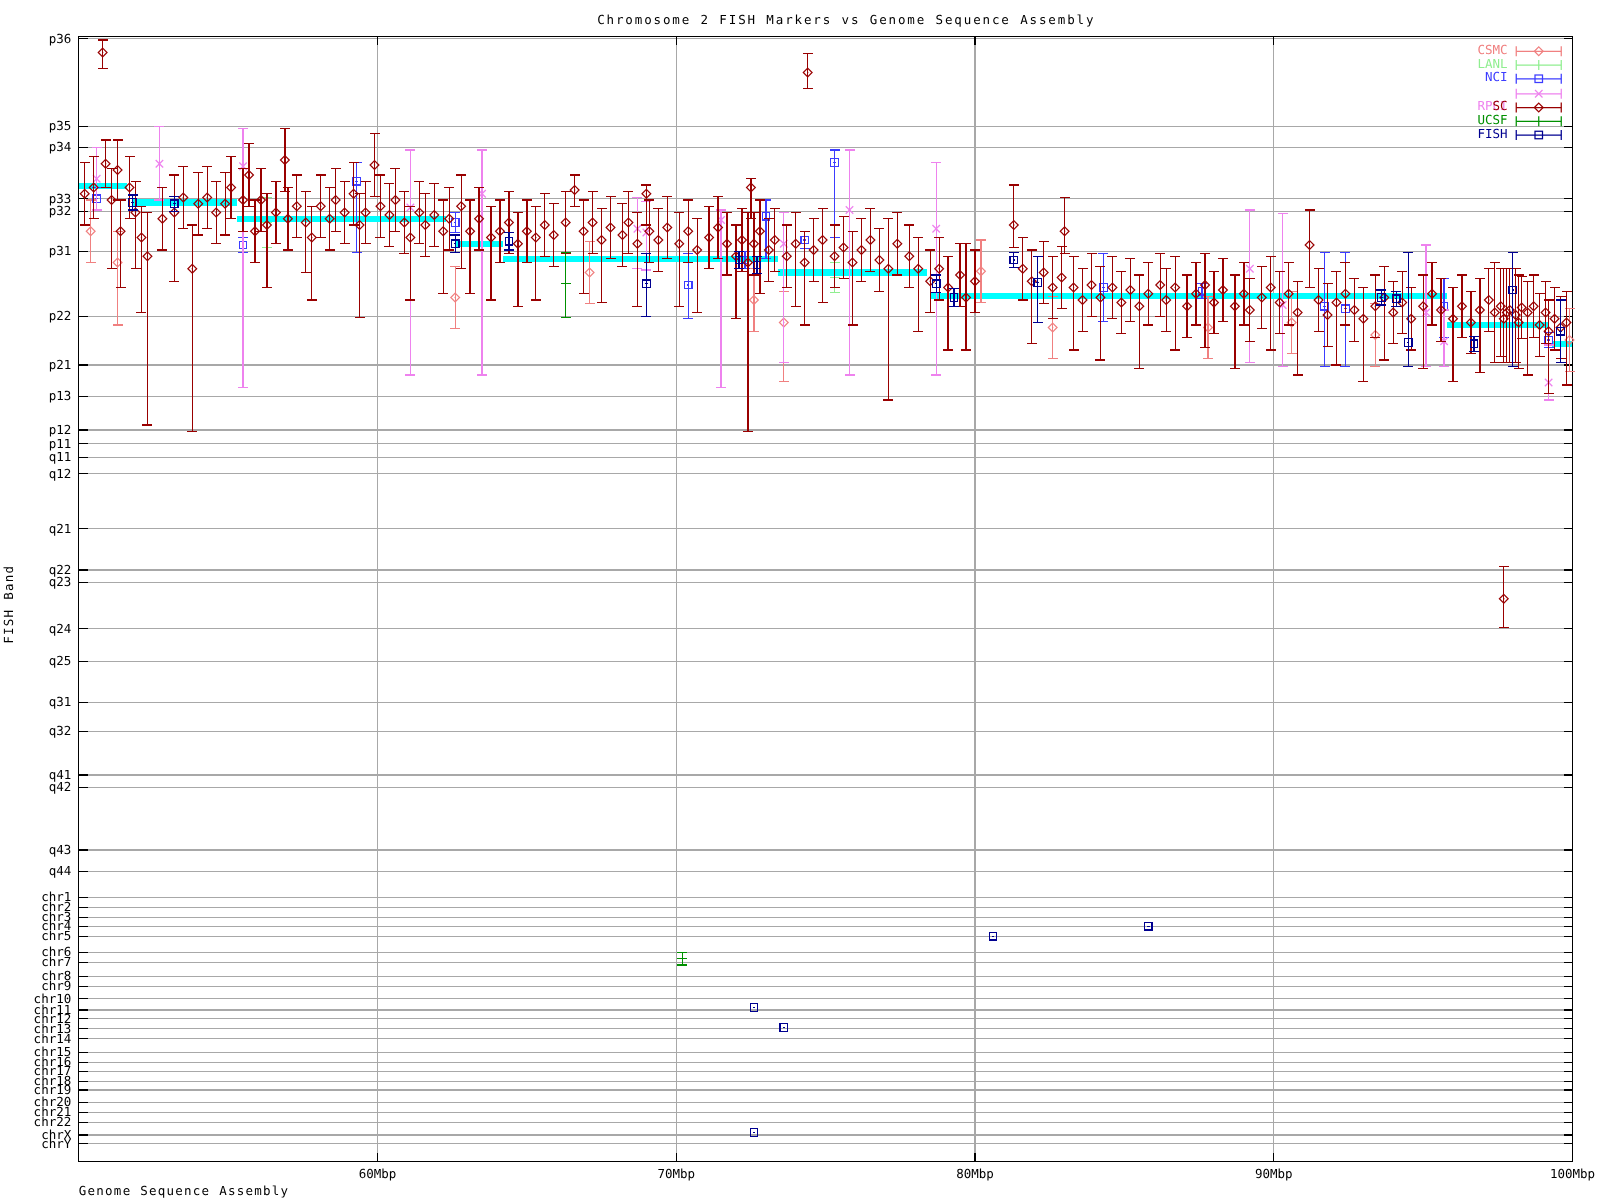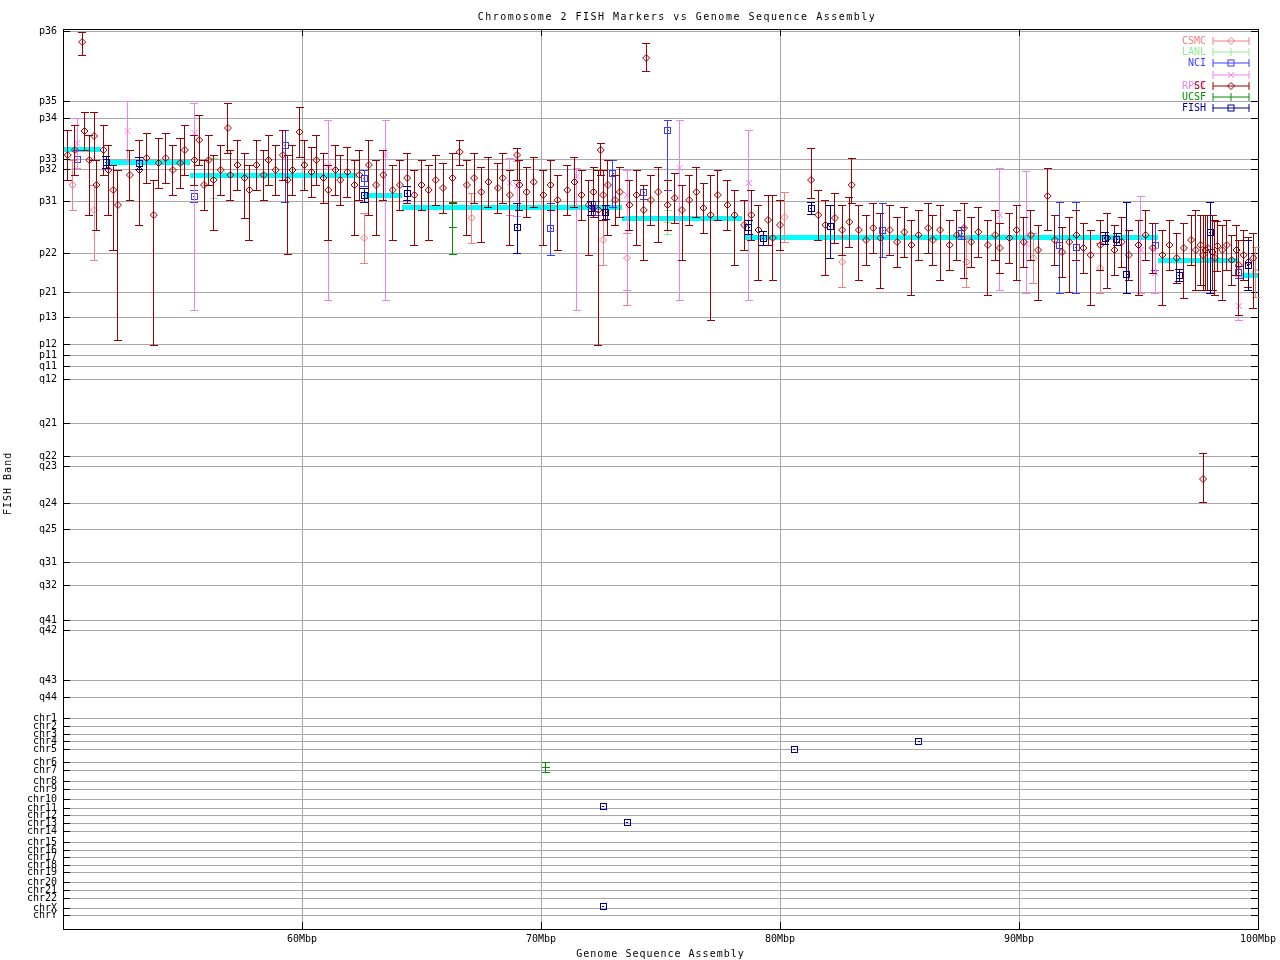--- a/index.html
+++ b/index.html
@@ -1,21 +1,21 @@
 <!DOCTYPE html>
 <html><head>
 <meta charset="utf-8">
 <style>
   html,body{margin:0;padding:0;background:#ffffff;}
   #stage{position:relative;width:1280px;height:960px;background:#ffffff;overflow:hidden;
          font-family:"DejaVu Sans Mono","Liberation Mono",monospace;}
   #plot{position:absolute;left:0;top:0;}
   .title{position:absolute;top:11px;left:74px;width:1206px;text-align:center;
          font-size:10px;letter-spacing:1.5px;color:#000;white-space:pre;}
-  .xlabel{position:absolute;top:948px;left:63px;width:1195px;text-align:center;
+  .xlabel{position:absolute;top:948px;left:63px;width:1195px;
           font-size:10px;letter-spacing:1px;color:#000;white-space:pre;}
   .ylabel{position:absolute;left:2px;top:438px;height:90px;font-size:10px;letter-spacing:1px;
           color:#000;writing-mode:vertical-rl;transform:rotate(180deg);text-align:center;}
   #legend{position:absolute;top:35px;right:30px;text-align:center;}
   .legend-row{height:11.3px;display:flex;align-items:center;justify-content:flex-end;gap:6px;
               font-size:10px;line-height:10px;}
   .legend-row svg{display:block;}
 </style>
 </head>
 <body>

